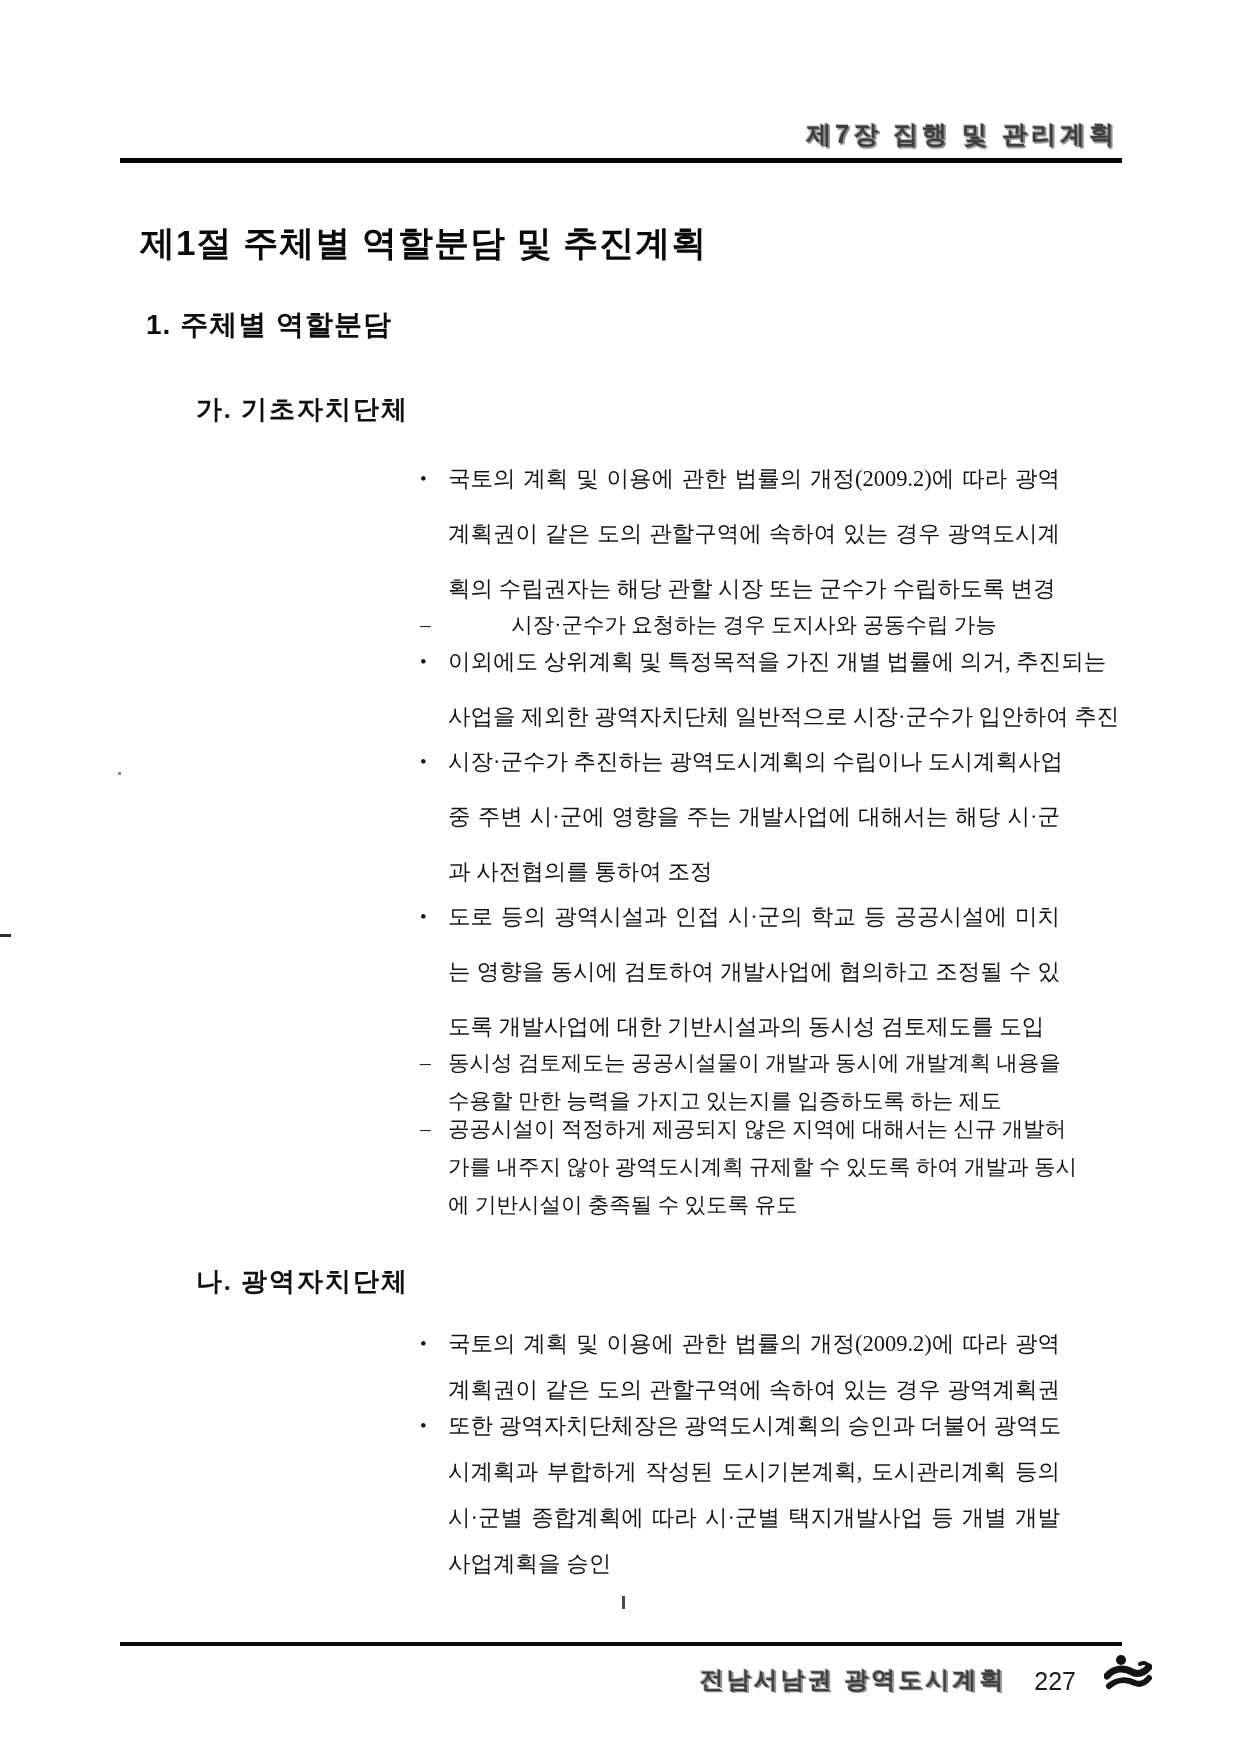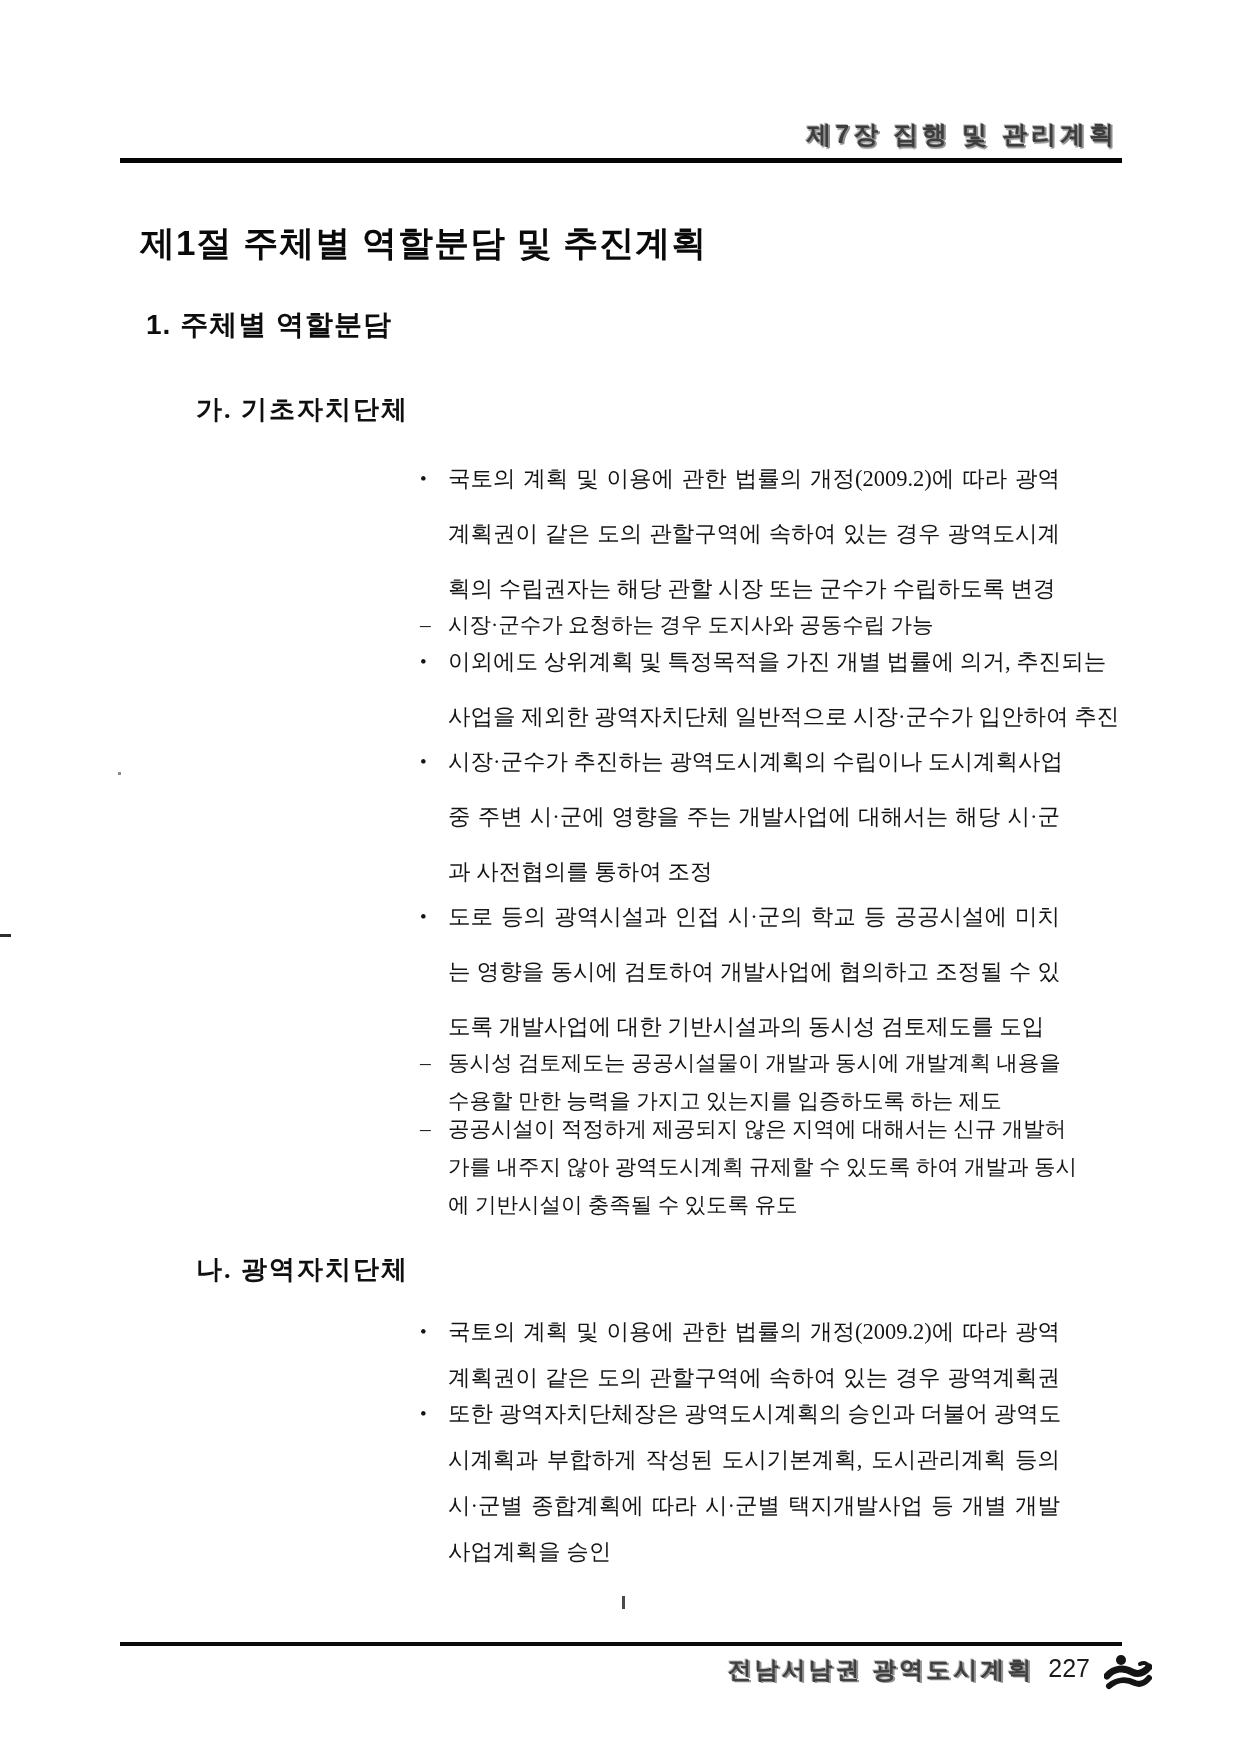--- a/index.html
+++ b/index.html
@@ -35,45 +35,45 @@
     font-weight:700; font-size:28px; letter-spacing:1px; color:#0d0d0d;
   }
 
   
   #subsections { position:absolute; top:392px; left:0; right:0; }
   .subsection-heading {
     margin:0 0 0 196px; font-size:26px; font-weight:bold;
     letter-spacing:2px; color:#101010;
     font-family:"Liberation Serif","DejaVu Serif",serif;
   }
-  .subsection + .subsection .subsection-heading { margin-top:28px; }
+  .subsection + .subsection .subsection-heading { margin-top:40px; }
   .item-list { margin:24px 180px 0 420px; }
   .subsection + .subsection .item-list { margin-top:22px; }
 
   .item { color:#141414; }
   .item + .item { margin-top:-10px; }
   .line { padding-left:28px; font-size:22.5px; line-height:55px; white-space:nowrap; }
   .line.first { padding-left:0; display:flex; }
-  .line.first .text { flex:1; }
+  .line.first .text { flex:1;text-align:center; }
   .marker { width:28px; flex:0 0 28px; }
   .item.bullet .marker { font-size:19px; }
   .item.dash .line { font-size:21.5px; line-height:38px; }
   
   .line.justify .text { display:block; text-align:justify; text-align-last:justify; }
   
   .subsection.na .line { line-height:46px; }
 
   
   .footer-rule {
     position:absolute; top:1642px; left:120px; right:118px; height:4px;
     background:#0a0a0a;
   }
   .page-footer {
     position:absolute; top:1654px; right:88px;
-    display:flex; align-items:flex-start; gap:14px;
+    display:flex; align-items:flex-end; gap:28px;
   }
   .footer-doc-title {
     font-family:"Liberation Sans","DejaVu Sans",sans-serif;
     font-weight:bold; font-size:24px; letter-spacing:3px; color:#3f3f3f;
     text-shadow: 2px 1px 0 #949494, -1px -1px 0 #bdbdbd;
   }
   .footer-page-number {
     font-family:"Liberation Sans","DejaVu Sans",sans-serif;
     font-size:25px; color:#1b1b1b;
   }

